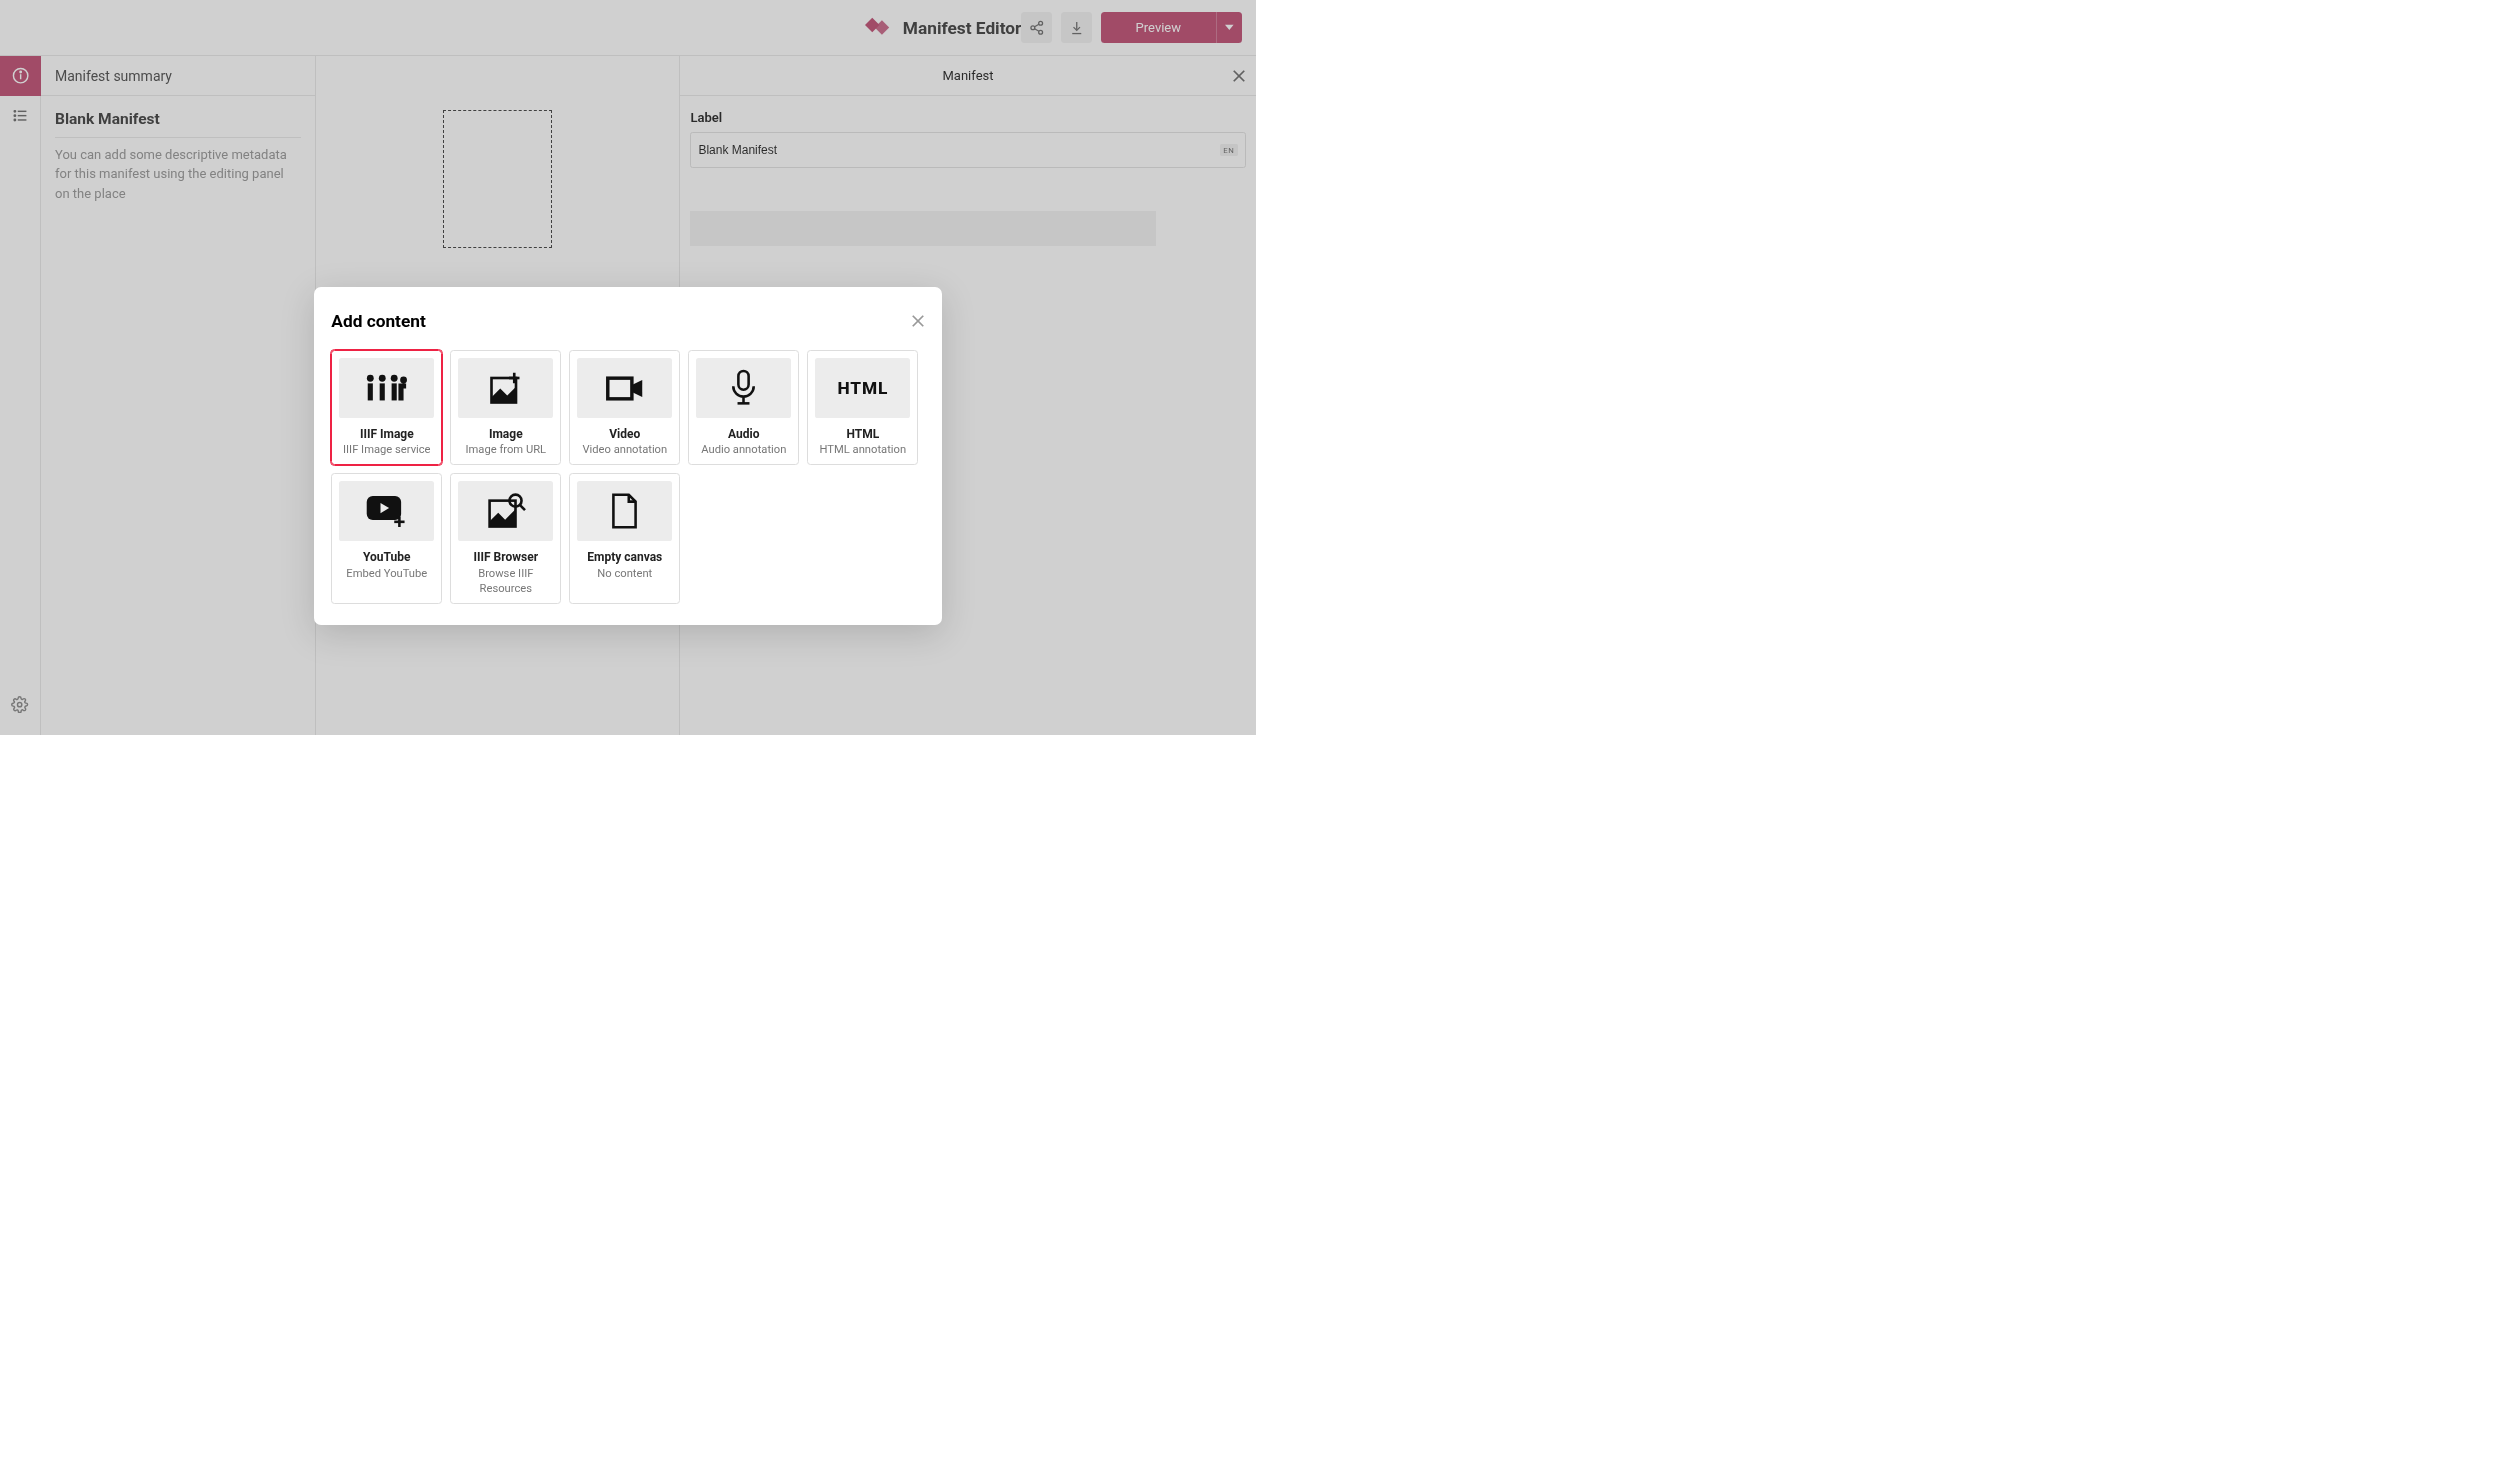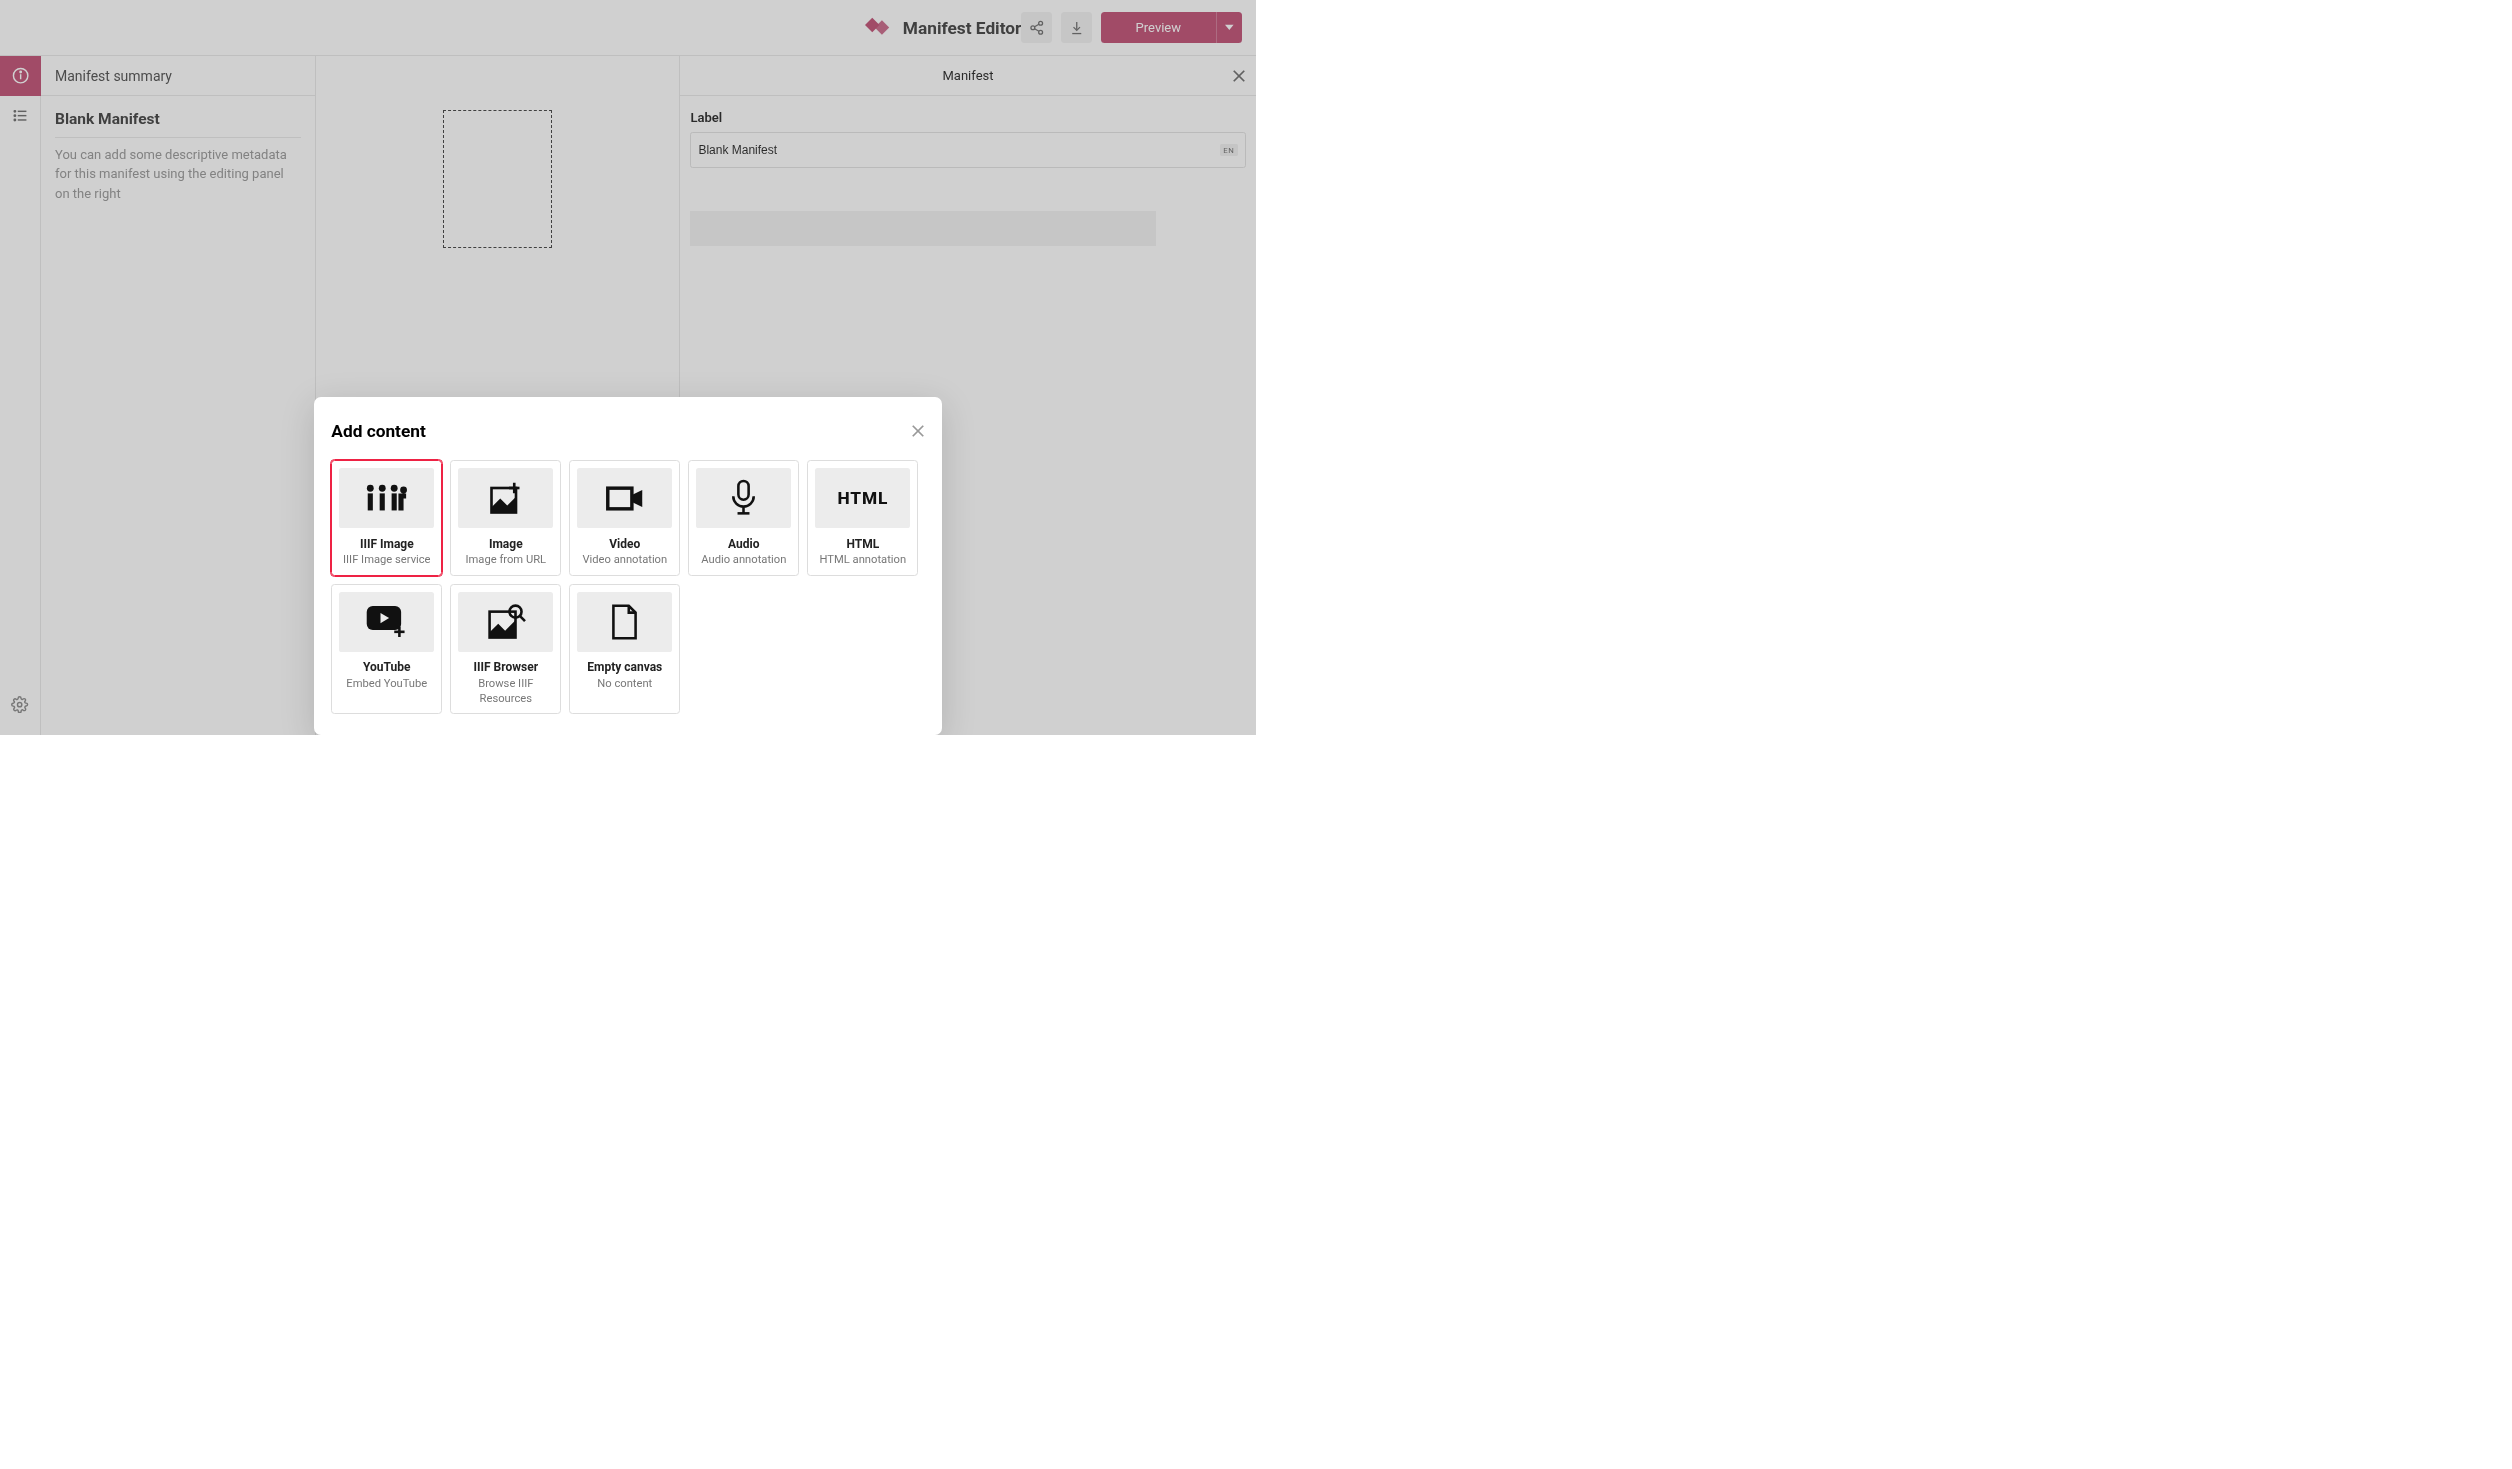--- a/index.html
+++ b/index.html
@@ -133,21 +133,21 @@
 .hidden-block {
   margin-top: 43px;
   background: #f0f0f0;
   height: 35px;
   width: 466px;
 }
 
 .overlay {
   position: absolute; inset: 0;
   background: rgba(120,120,120,0.35);
-  display: flex; align-items: flex-end; justify-content: center;
+  display: flex; align-items: center; justify-content: center;
 }
 .modal {
   margin-top: 177px;
   background: #fff;
   width: 628px;
   border-radius: 7px;
   padding: 24px 17.3px 21px 17.3px;
   box-shadow: 0 8.6px 35px rgba(0,0,0,0.15);
 }
 .modal-header { display: flex; justify-content: space-between; align-items: center; margin-bottom: 19px;}
@@ -245,21 +245,21 @@
             <path d="M19.4 15a1.65 1.65 0 0 0 .33 1.82l.06.06a2 2 0 1 1-2.83 2.83l-.06-.06a1.65 1.65 0 0 0-1.82-.33 1.65 1.65 0 0 0-1 1.51V21a2 2 0 1 1-4 0v-.09a1.65 1.65 0 0 0-1-1.51 1.65 1.65 0 0 0-1.82.33l-.06.06a2 2 0 1 1-2.83-2.83l.06-.06a1.65 1.65 0 0 0 .33-1.82 1.65 1.65 0 0 0-1.51-1H3a2 2 0 1 1 0-4h.09a1.65 1.65 0 0 0 1.51-1 1.65 1.65 0 0 0-.33-1.82l-.06-.06a2 2 0 1 1 2.83-2.83l.06.06a1.65 1.65 0 0 0 1.82.33h0a1.65 1.65 0 0 0 1-1.51V3a2 2 0 1 1 4 0v.09a1.65 1.65 0 0 0 1 1.51h0a1.65 1.65 0 0 0 1.82-.33l.06-.06a2 2 0 1 1 2.83 2.83l-.06.06a1.65 1.65 0 0 0-.33 1.82v0a1.65 1.65 0 0 0 1.51 1H21a2 2 0 1 1 0 4h-.09a1.65 1.65 0 0 0-1.51 1z"></path>
           </svg>
       </div>
     </div>
   </div>
 
   <div class="left-panel">
     <div class="panel-header">Manifest summary</div>
     <div class="panel-body">
       <div class="panel-title">Blank Manifest</div>
-      <div class="panel-desc">You can add some descriptive metadata for this manifest using the editing panel on the right</div>
+      <div class="panel-desc">You can add some descriptive metadata for this manifest using the editing panel on the place</div>
     </div>
   </div>
 
   <div class="canvas-area">
     <div class="canvas-placeholder"></div>
   </div>
 
   <div class="right-panel">
     <div class="right-header">
       <span>Manifest</span>

